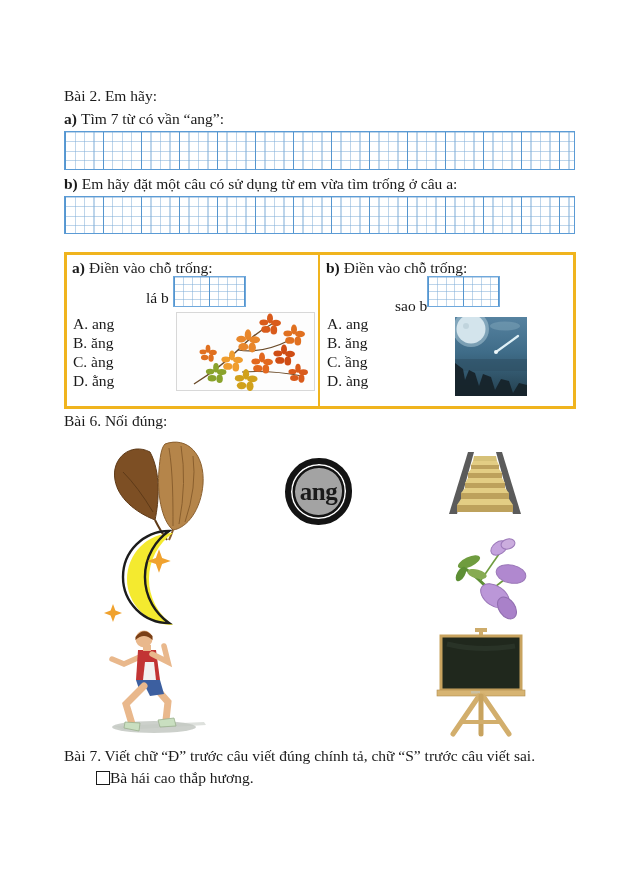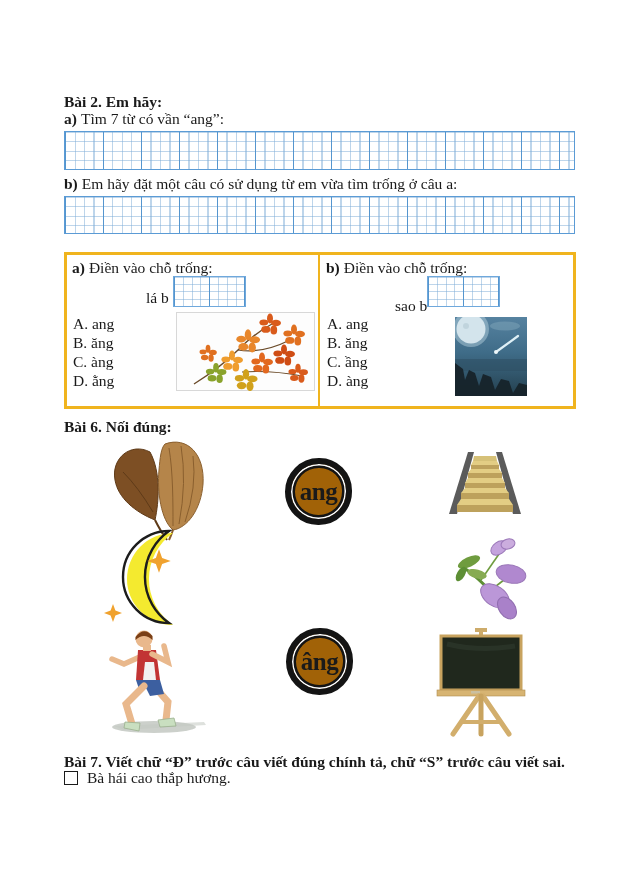--- a/index.html
+++ b/index.html
@@ -1,40 +1,40 @@
 <!DOCTYPE html>
 <html><head>
 <meta charset="utf-8">
 <style>
   html,body{margin:0;padding:0;background:#fff;}
   .page{position:relative;width:638px;height:886px;background:#fff;overflow:hidden;
         font-family:"Liberation Serif","DejaVu Serif",serif;color:#1a1a1a;}
   .abs{position:absolute;}
   .t{font-size:15.5px;line-height:19px;white-space:nowrap;}
-  .bold{font-weight:bold;margin-top:6px;}
+  .bold{font-weight:normal;}
   .mk{font-weight:bold;margin-right:4px;}
   .write-grid{box-sizing:border-box;border:1.5px solid #5b9bd5;background-color:#fff;
     background-image:
       repeating-linear-gradient(to right, rgba(79,146,205,.95) 0 1px, transparent 1px 38px),
       repeating-linear-gradient(to right, rgba(125,172,215,.5) 0 1px, transparent 1px 9.5px),
       repeating-linear-gradient(to bottom, rgba(125,172,215,.5) 0 1px, transparent 1px 9.3px);}
   .fill-grid{box-sizing:border-box;width:73px;height:31px;border:1.5px solid #6fa8dc;background:#fff;
     background-image:
       repeating-linear-gradient(to right, rgba(79,146,205,.95) 0 1px, transparent 1px 35px),
       repeating-linear-gradient(to right, rgba(125,172,215,.5) 0 1px, transparent 1px 8.8px),
       repeating-linear-gradient(to bottom, rgba(125,172,215,.5) 0 1px, transparent 1px 7.2px);}
   .table-box{box-sizing:border-box;border:3px solid #f0b41e;}
   .table-divider{width:0;border-left:2px solid #f0b41e;}
   .opt{cursor:default;}
   .brush-ring{box-sizing:border-box;border-radius:51% 49% 50% 50%;
     border:6px solid #141414;
     box-shadow: inset 0 0 0 1.5px #ffffff, inset 0 0 0 4px #141414;
-    display:flex;align-items:center;justify-content:center;background:#a16207;}
+    display:flex;align-items:center;justify-content:center;background:#a3a3a3;}
   .brush-ring span{font-weight:bold;font-size:25px;letter-spacing:-0.5px;}
-  .row{display:flex;align-items:center;gap:9px;}
+  .row{display:flex;align-items:center;margin-left:32px;}
   .checkbox{display:inline-block;width:12px;height:12px;border:1.6px solid #1a1a1a;background:#fff;}
 </style>
 </head>
 <body>
 
 <div class="page">
 
   <div class="t bold abs" style="left:64px;top:86px">Bài 2. Em hãy:</div>
 
   <div class="t abs" style="left:64px;top:109px">
@@ -169,23 +169,20 @@
     <ellipse cx="22" cy="30" rx="12" ry="5" fill="#6f9c3f" transform="rotate(-25 22 30)"></ellipse>
     <ellipse cx="30" cy="42" rx="10" ry="4.5" fill="#86ab52" transform="rotate(15 30 42)"></ellipse>
     <ellipse cx="14" cy="42" rx="8" ry="4" fill="#5d8f35" transform="rotate(-60 14 42)"></ellipse>
     <ellipse cx="52" cy="16" rx="9" ry="6" fill="#c4a3dd" stroke="#9a77b8" transform="rotate(-35 52 16)"></ellipse>
     <ellipse cx="61" cy="12" rx="7" ry="5" fill="#cbadde" stroke="#9a77b8" transform="rotate(-15 61 12)"></ellipse>
     <ellipse cx="64" cy="42" rx="15" ry="9" fill="#b088cf" stroke="#9a77b8" transform="rotate(12 64 42)"></ellipse>
     <ellipse cx="48" cy="64" rx="16" ry="10" fill="#bb97d8" stroke="#9a77b8" transform="rotate(35 48 64)"></ellipse>
     <ellipse cx="60" cy="76" rx="12" ry="8" fill="#a981c9" stroke="#8f6cae" transform="rotate(55 60 76)"></ellipse>
   </svg>
 
-  <div class="brush-ring abs" style="left:286px;top:628px;width:67px;height:67px">
-    <span>âng</span>
-  </div>
 
   <svg class="abs" style="left:94px;top:626px" width="118" height="114" viewBox="0 0 118 114">
     <polygon points="20,100 110,96 112,99 30,104" fill="#d6dad4" opacity="0.8"></polygon>
     <ellipse cx="60" cy="101" rx="42" ry="6" fill="#c3c8c2" opacity="0.85"></ellipse>
     <polyline points="48,30 30,38 18,33" stroke="#e9b88c" stroke-width="5.5" stroke-linecap="round" fill="none"></polyline>
     <polyline points="60,60 74,76 72,94" stroke="#e9b88c" stroke-width="7" stroke-linecap="round" fill="none"></polyline>
     <path d="M64 94 L80 92 L82 100 L66 101 Z" fill="#c9dfc0" stroke="#9ab08e" stroke-width="0.8"></path>
     <path d="M44 24 L62 24 L66 54 L42 54 Z" fill="#c23434"></path>
     <path d="M51 36 L60 36 L62 54 L49 54 Z" fill="#f2f2f2"></path>
     <rect x="49" y="19" width="8" height="6" fill="#e9b88c"></rect>

